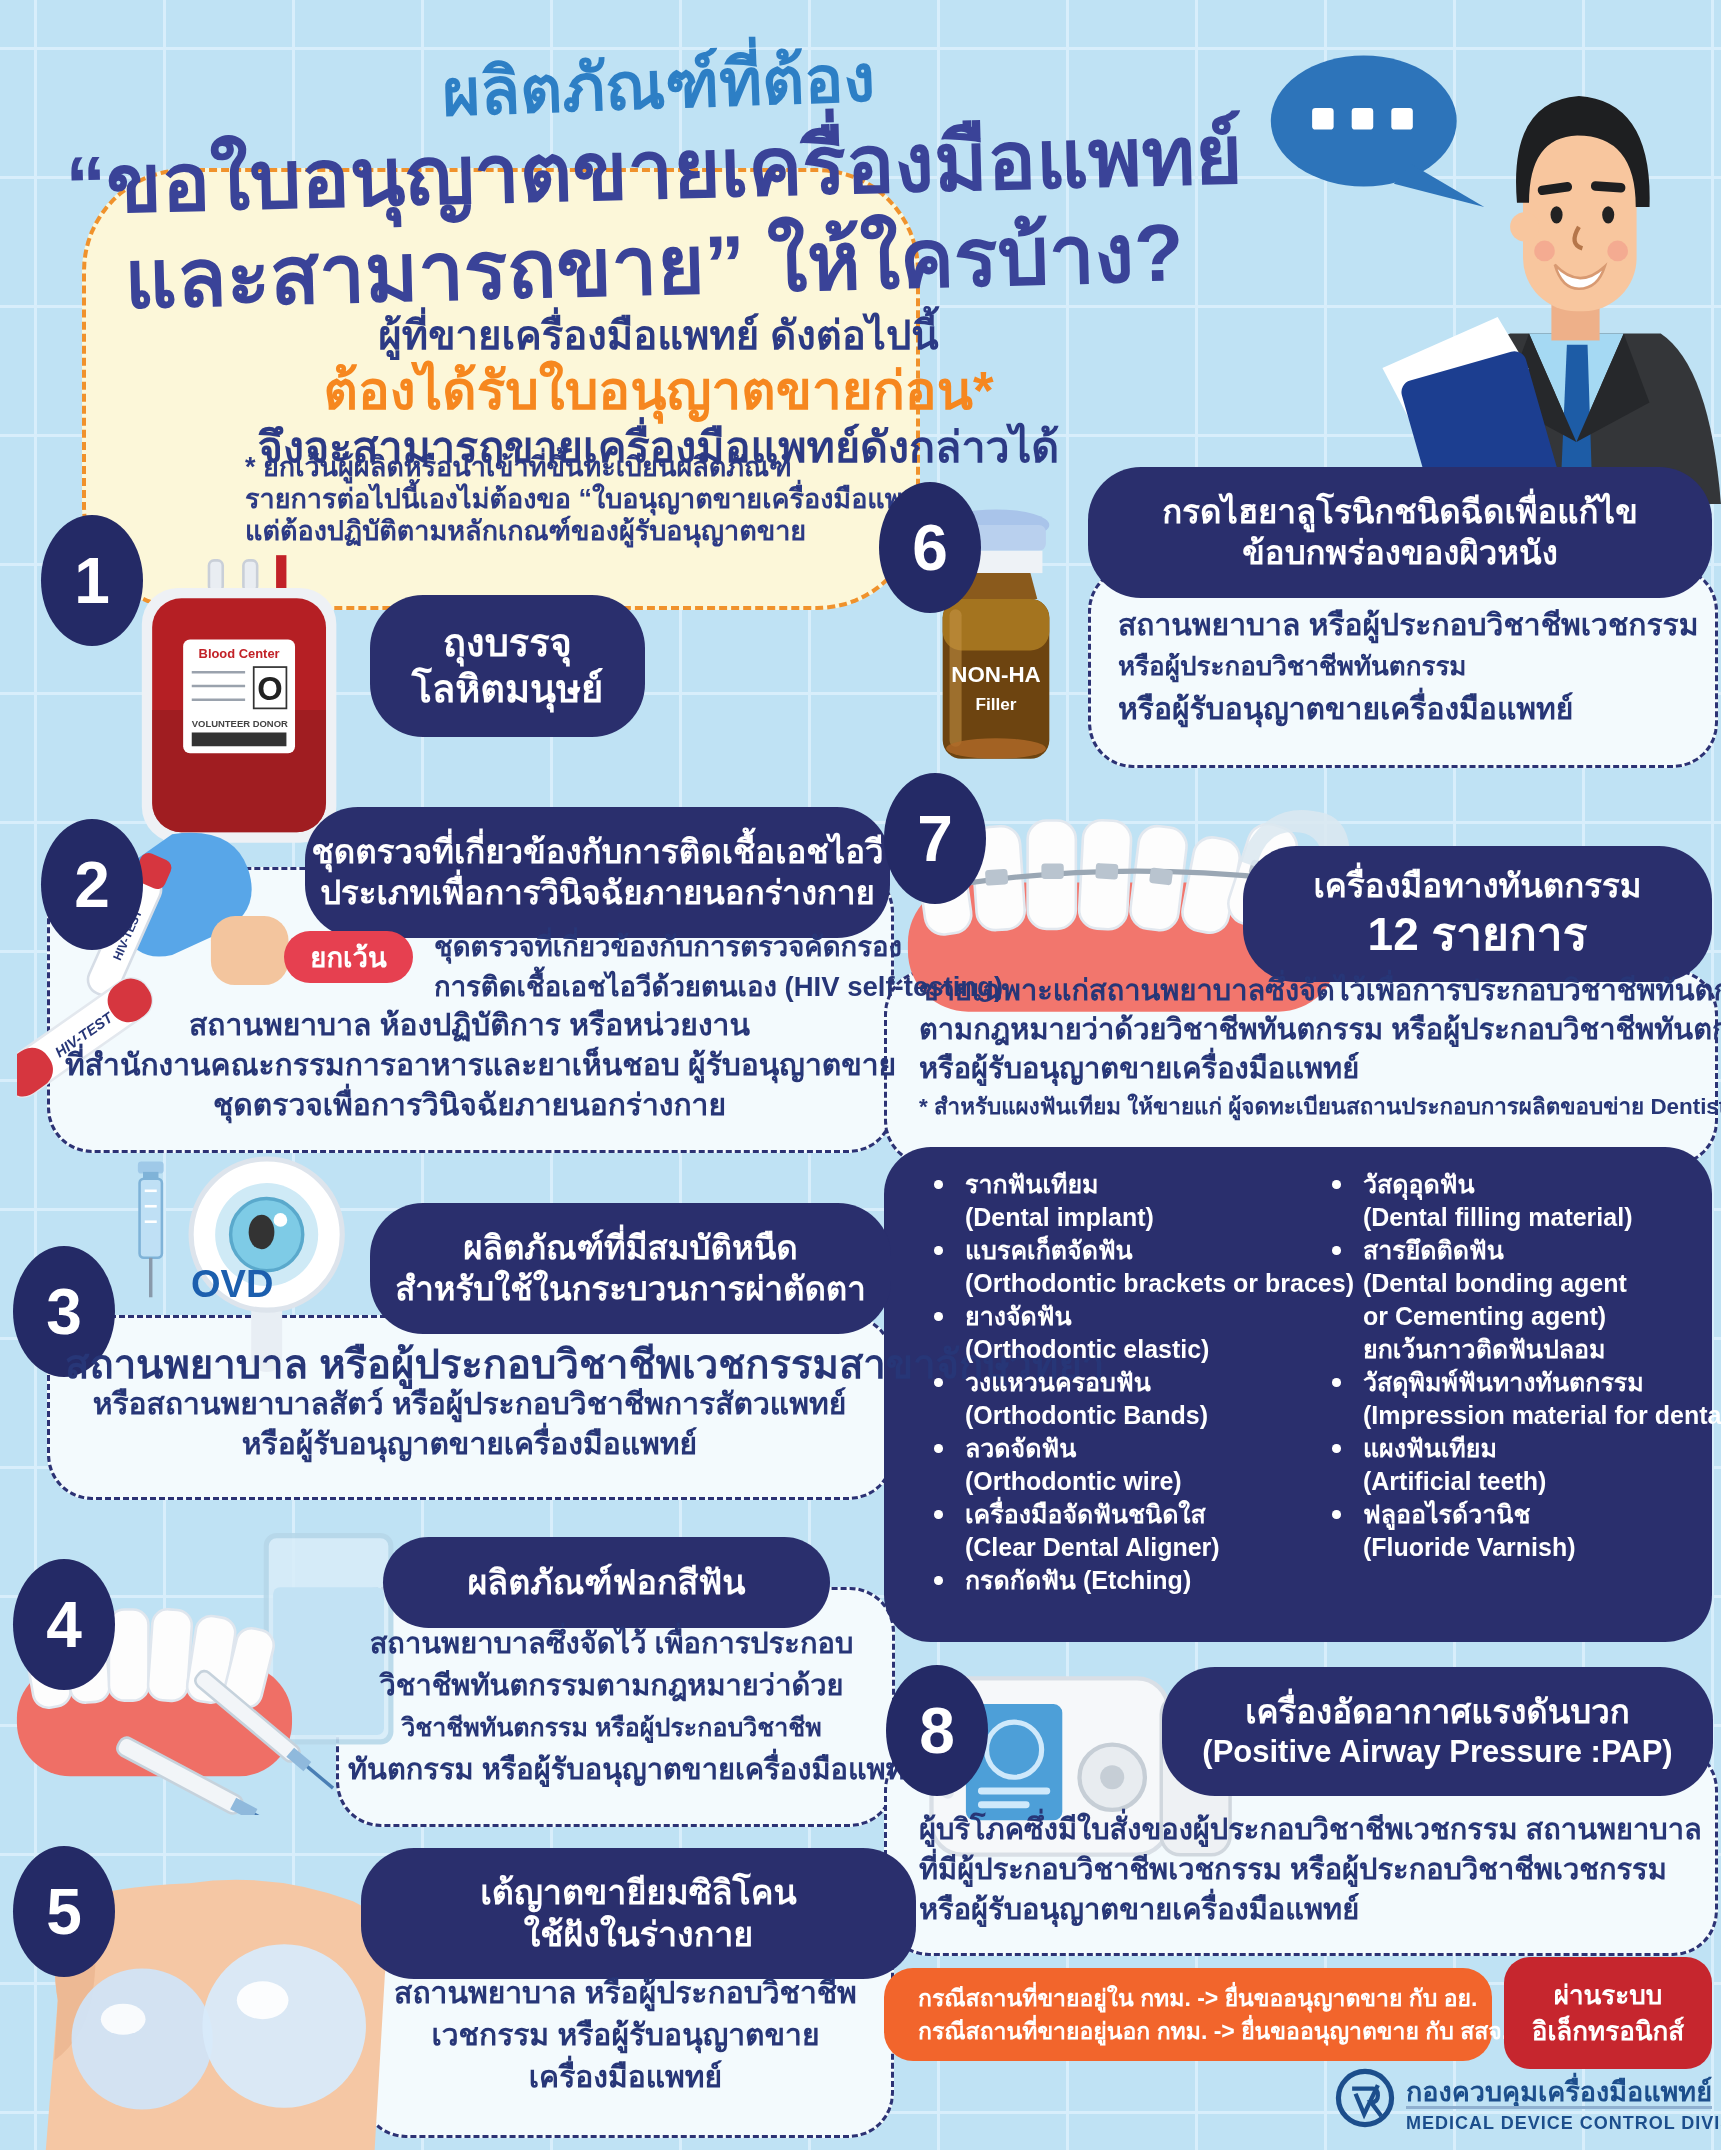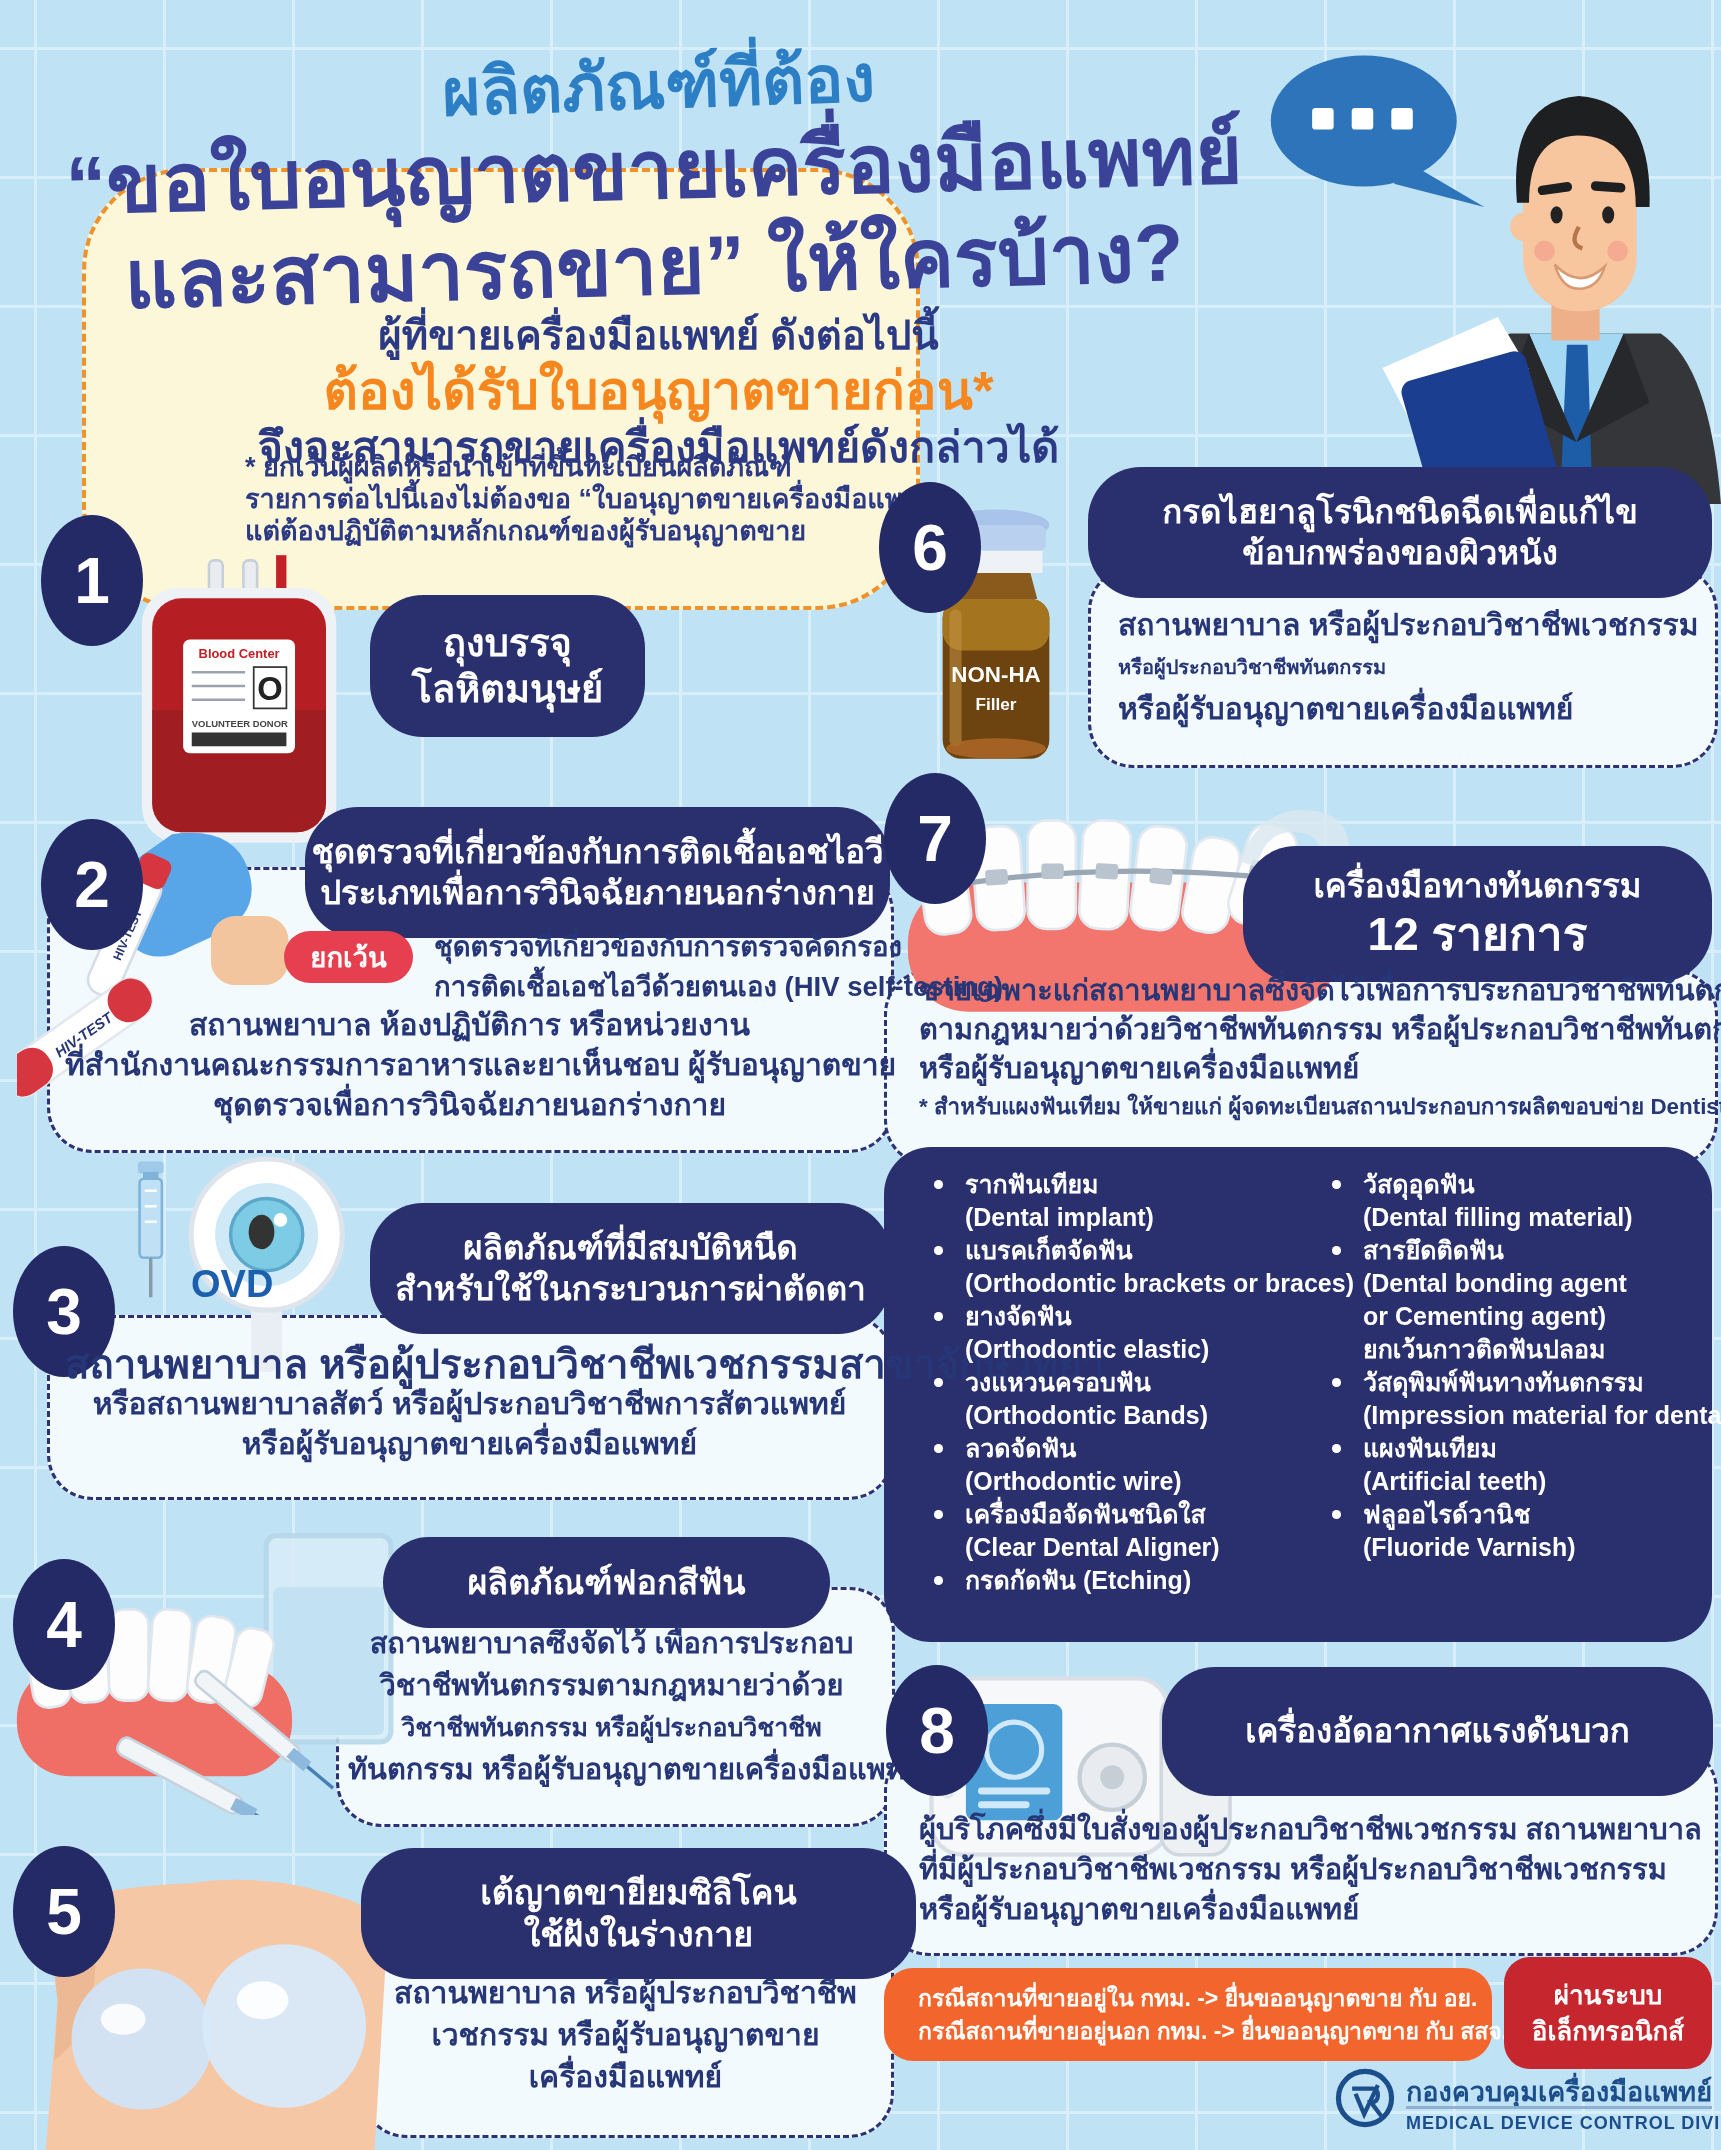--- a/index.html
+++ b/index.html
@@ -246,21 +246,21 @@
     <path d="M40,78 h80 l8,30 h-96 Z" fill="#8a5a1c"></path>
     <rect x="18" y="108" width="124" height="186" rx="22" fill="#6d4410"></rect>
     <rect x="18" y="108" width="124" height="60" rx="22" fill="#a4741f"></rect>
     <rect x="26" y="120" width="14" height="160" rx="7" fill="#c49445" opacity="0.55"></rect>
     <ellipse cx="80" cy="282" rx="58" ry="12" fill="#b06a28" opacity="0.8"></ellipse>
     <text x="80" y="205" text-anchor="middle" font-size="26" font-weight="bold" fill="#fff">NON-HA</text>
     <text x="80" y="237" text-anchor="middle" font-size="20" font-weight="bold" fill="#fff">Filler</text>
   </svg>
   <div class="abs z6" style="left:1118px;top:604px;">
     <div class="body-line" style="font-size:30px;line-height:42px;">สถานพยาบาล หรือผู้ประกอบวิชาชีพเวชกรรม</div>
-    <div class="body-line" style="font-size:20px;line-height:42px;font-family:Liberation Serif, serif;">หรือผู้ประกอบวิชาชีพทันตกรรม</div>
+    <div class="body-line" style="font-size:26px;line-height:42px;font-family:Liberation Serif, serif;">หรือผู้ประกอบวิชาชีพทันตกรรม</div>
     <div class="body-line" style="font-size:30px;line-height:42px;">หรือผู้รับอนุญาตขายเครื่องมือแพทย์</div>
   </div>
 
   <div class="abs num" style="left:884px;top:773px;">7</div>
   <svg class="abs z3" style="left:895px;top:779px;" width="465" height="250" viewBox="0 0 540 290">
     <rect x="15" y="120" width="500" height="150" rx="70" fill="#f2766d"></rect>
     <g fill="#fdfdfd" stroke="#e2e8ef" stroke-width="3">
       <rect x="30" y="70" width="54" height="110" rx="22" transform="rotate(-8 57 125)"></rect>
       <rect x="92" y="55" width="56" height="120" rx="22" transform="rotate(-4 120 115)"></rect>
       <rect x="154" y="48" width="56" height="126" rx="22"></rect>
@@ -378,20 +378,21 @@
       <div class="dln">ฟลูออไรด์วานิช</div>
       <div class="dln">(Fluoride Varnish)</div>
         </div>
       </div>
   </div>
 
   <div class="abs num" style="left:886px;top:1665px;">8</div>
   <div class="abs dash" style="left:884px;top:1745px;width:828px;height:205px;"></div>
   <div class="abs bubble" style="left:1162px;top:1667px;width:551px;height:129px;">
     <div class="bt" style="font-size:33px;">เครื่องอัดอากาศแรงดันบวก</div>
+    <div class="bt" style="font-size:31px;">(Positive Airway Pressure :PAP)</div>
   </div>
   <svg class="abs z3" style="left:916px;top:1648px;" width="327" height="237" viewBox="0 0 380 275">
     <rect x="18" y="35" width="275" height="205" rx="36" fill="#f6f8fa" stroke="#d9dfe6" stroke-width="5"></rect>
     <rect x="285" y="55" width="80" height="185" rx="22" fill="#eef1f4" stroke="#d0d7de" stroke-width="4"></rect>
     <rect x="58" y="65" width="112" height="135" rx="10" fill="#4d9fd8"></rect>
     <circle cx="114" cy="118" r="32" fill="none" stroke="#cfe9fb" stroke-width="6"></circle>
     <rect x="72" y="162" width="84" height="8" rx="4" fill="#cfe9fb"></rect>
     <rect x="72" y="178" width="60" height="8" rx="4" fill="#cfe9fb"></rect>
     <circle cx="228" cy="150" r="38" fill="#e8ecf0" stroke="#c6ced6" stroke-width="5"></circle>
     <circle cx="228" cy="150" r="14" fill="#c6ced6"></circle>

